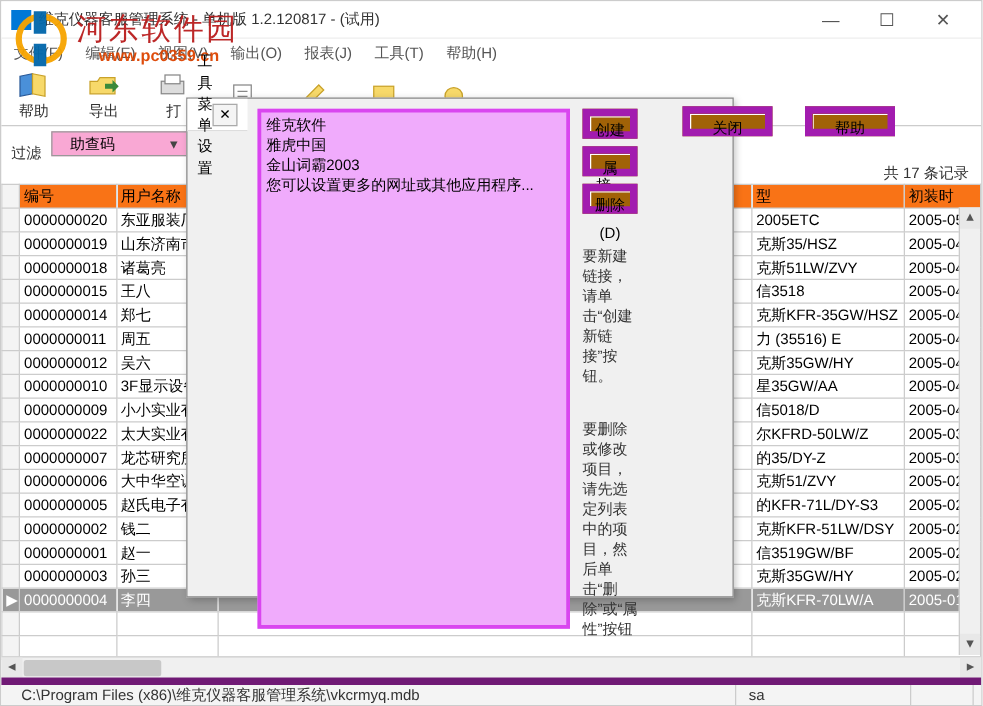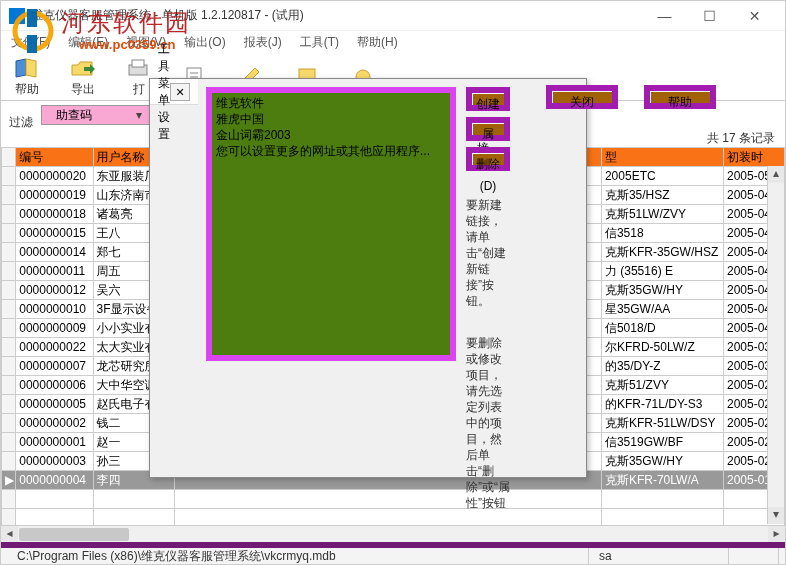--- a/index.html
+++ b/index.html
@@ -34,21 +34,21 @@
 .scroll-h .arr { position:absolute; top:0; width:17px; height:17px; background:#e8e8e8; text-align:center; line-height:15px; color:#555;}
 .statusbar { position:absolute; left:0; right:0; bottom:0; height:22px; border-top:6px solid #701a75; background:#f4f4f4; display:flex; align-items:center; padding:0 6px; color:#333;}
 .statusbar .cell { border-right:1px solid #ccc; padding:0 10px; height:100%; display:flex; align-items:center;}
 .statusbar .cell:first-child { flex:1;}
 
 .dialog { position:absolute; left:148px; top:77px; width:438px; height:400px; background:#f0f0f0; border:1px solid #888; box-shadow:2px 2px 6px rgba(0,0,0,0.25); z-index:20; display:flex; flex-direction:row;}
 .dlg-title { height:26px; background:#fff; border-bottom:1px solid #ddd; display:flex; align-items:center; padding:0 8px;}
 .dlg-title .t { flex:1;}
 .dlg-title .x { width:20px; height:18px; border:1px solid #aaa; text-align:center; line-height:16px; font-size:11px; background:#f4f4f4;}
 .dlg-body { flex:1; display:flex; padding:8px; gap:10px;}
-.dlg-list { width:250px; height:274px; background:#4d7c0f; border:6px solid #d946ef; padding:2px 4px; line-height:16px;}
+.dlg-list { width:250px; height:416px; background:#f0abfc; border:3px solid #d946ef; padding:2px 4px; line-height:16px;}
 .dlg-right { flex:1; display:flex; flex-direction:column; gap:6px;}
 .dlg-btn { height:24px; border:6px solid #a21caf; background:#a16207; text-align:center; line-height:22px; box-shadow:1px 1px 0 #fff inset;}
 .dlg-hint { color:#333; line-height:16px; margin-top:20px;}
 .dlg-footer { height:36px; display:flex; justify-content:flex-end; align-items:center; gap:10px; padding:0 12px;}
 .dlg-footer .dlg-btn { width:72px;margin-left:16px;}
 .vscroll { position:absolute; right:1px; top:165px; bottom:40px; width:17px; background:#f0f0f0; border-left:1px solid #ccc;}
 .vscroll .arr { height:17px; background:#e8e8e8; text-align:center; line-height:15px; color:#555;}
 </style>
 </head>
 <body>

